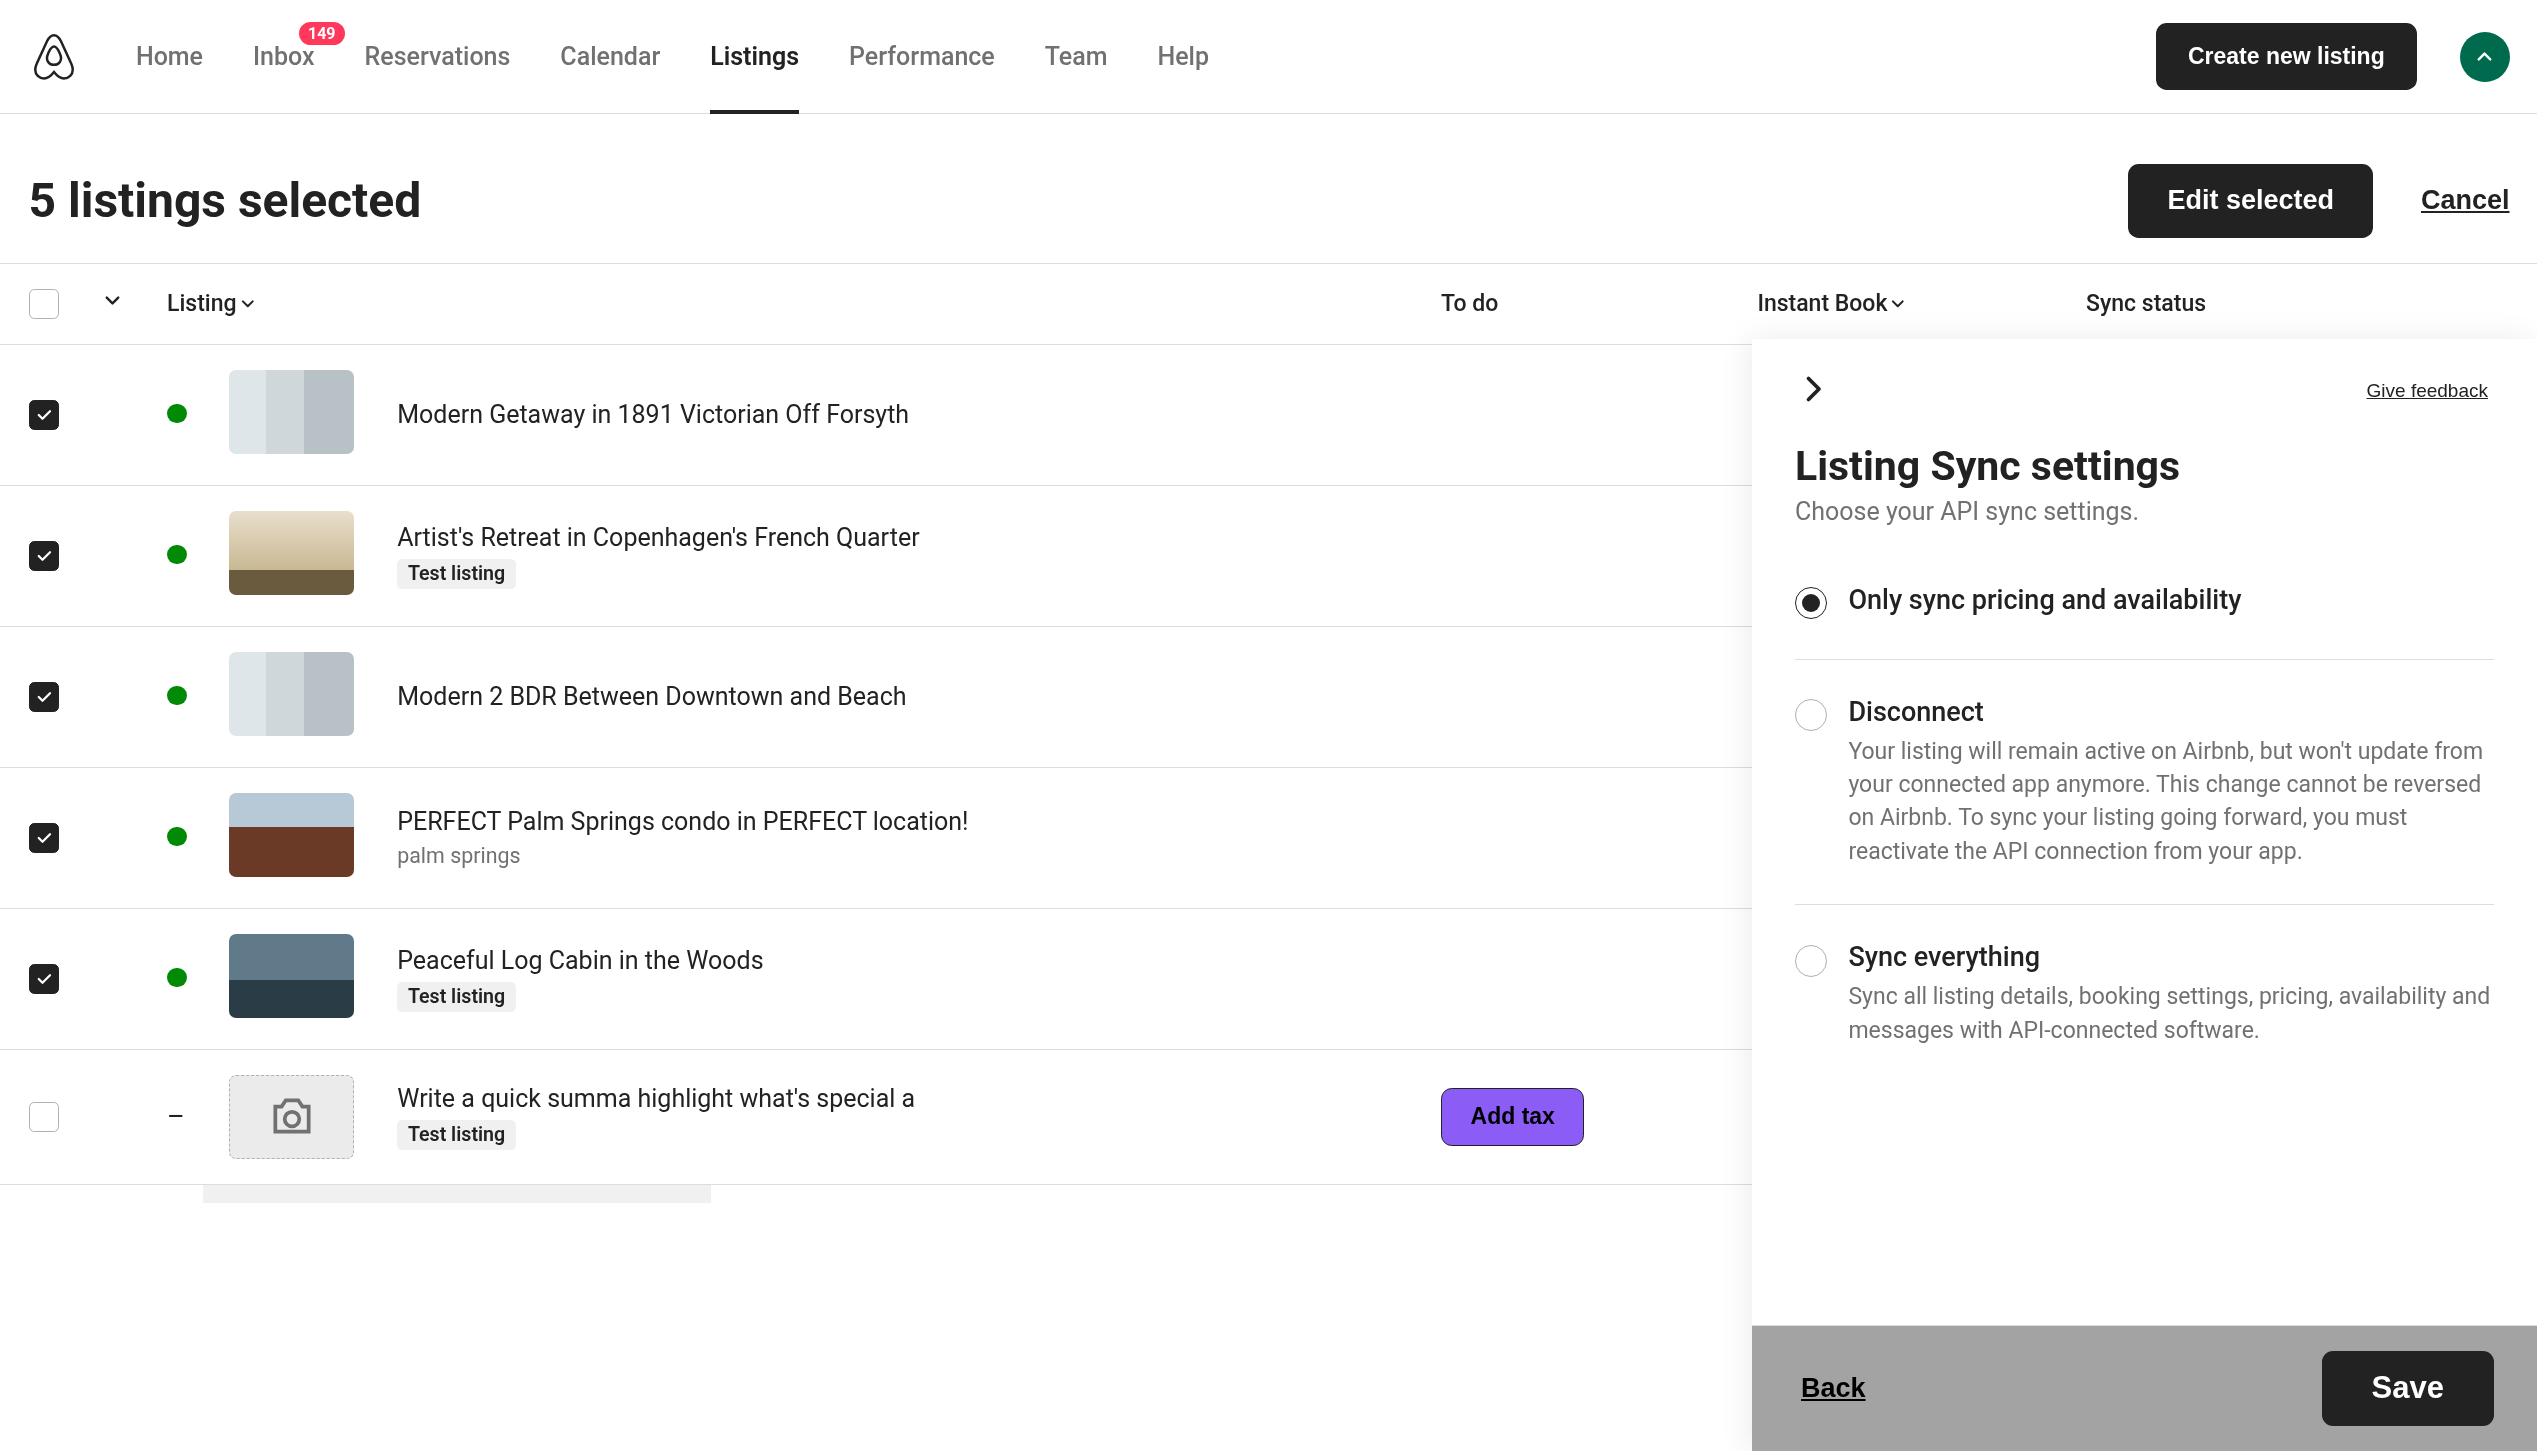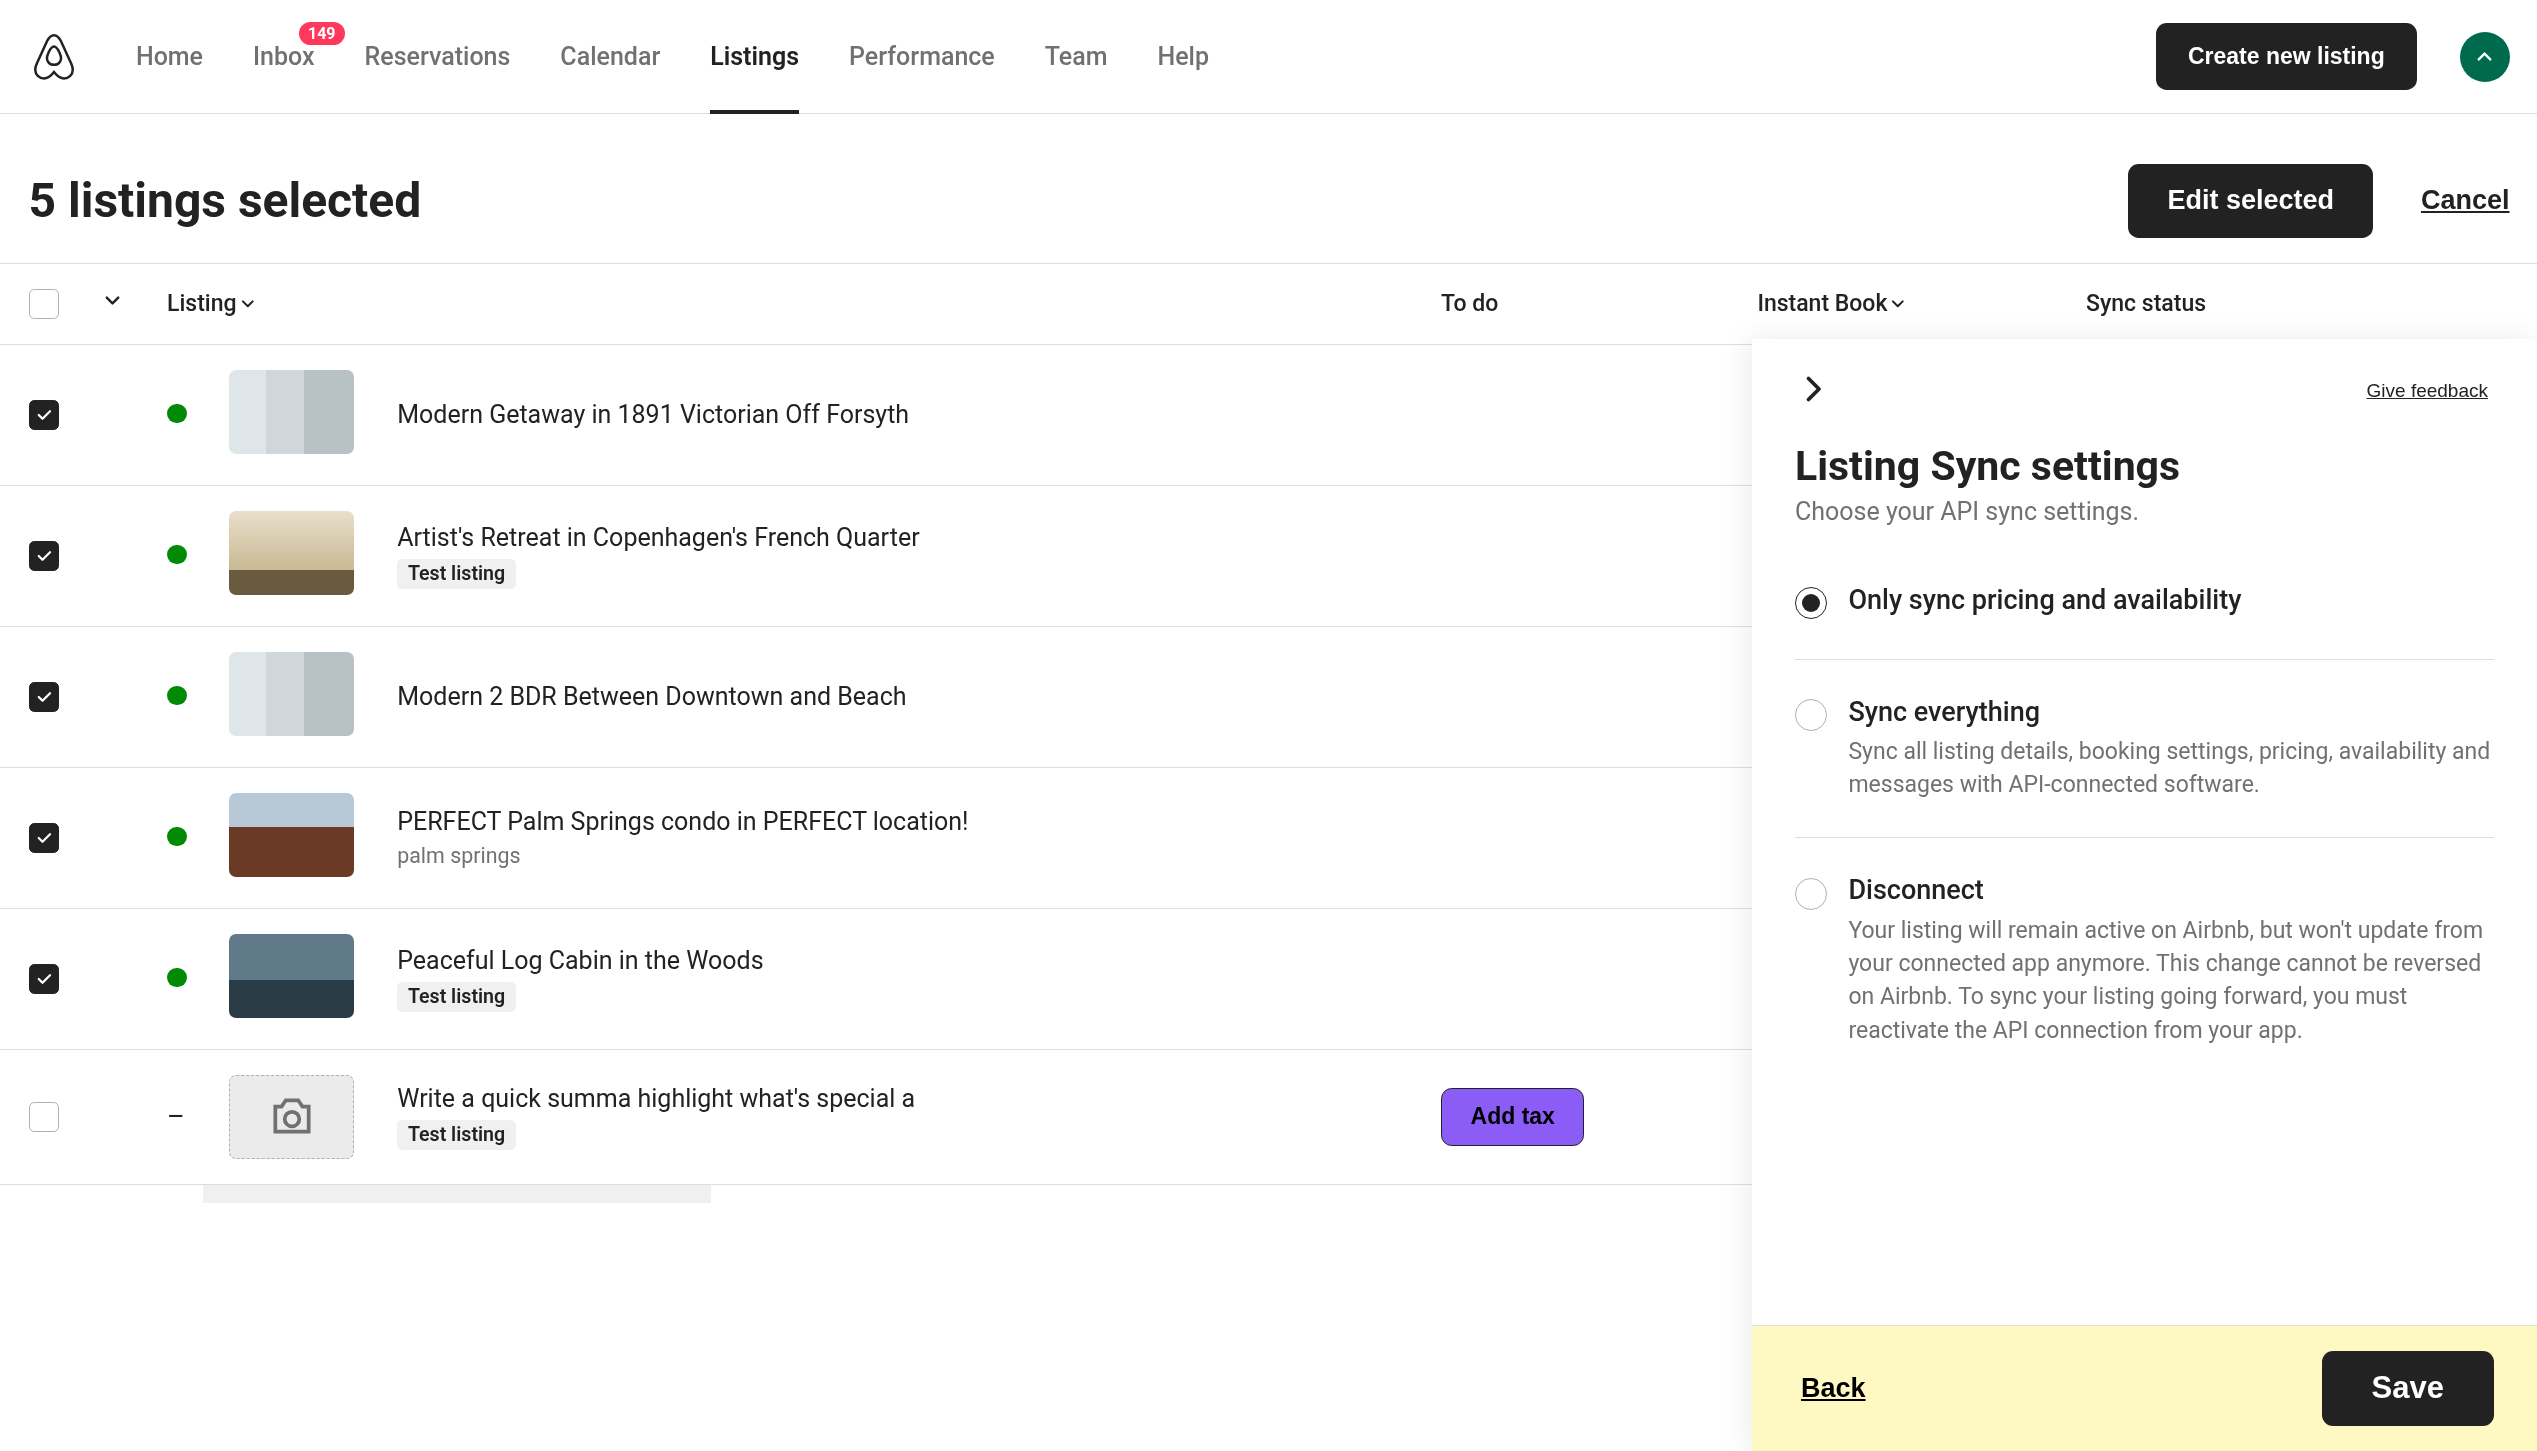--- a/index.html
+++ b/index.html
@@ -312,21 +312,21 @@
     display: none;
   }
   .radio-outer.selected .radio-inner { display:block; }
   .opt-title { font-size: 27px; font-weight: 500; margin-bottom: 7.1px; }
   .opt-desc  { font-size: 23px; color: var(--text-light); line-height: 1.45; }
 
   .panel-footer {
     border-top: 0.9px solid var(--border);
     padding: 25px 43px;
     display:flex; align-items:center; justify-content: space-between;
-    background: #fef9c3;
+    background: #a3a3a3;
   }
   .back-btn {
     background:none; border:none; cursor:pointer;
     font-size: 27px; font-weight: 600;
     text-decoration: underline;
   }
   .save-btn {
     background: var(--text);
     color: #fff;
     border:none;
@@ -621,29 +621,29 @@
           <span class="radio-outer selected">
             <span class="radio-inner"></span>
           </span>
           <div>
             <div class="opt-title">Only sync pricing and availability</div>
           </div>
         </div>
         <div class="radio-option">
           <span class="radio-outer"></span>
           <div>
-            <div class="opt-title">Sync everything</div>
-            <div class="opt-desc">Sync all listing details, booking settings, pricing, availability and messages with API-connected software.</div>
+            <div class="opt-title">Disconnect</div>
+            <div class="opt-desc">Your listing will remain active on Airbnb, but won't update from your connected app anymore. This change cannot be reversed on Airbnb. To sync your listing going forward, you must reactivate the API connection from your app.</div>
           </div>
         </div>
         <div class="radio-option">
           <span class="radio-outer"></span>
           <div>
-            <div class="opt-title">Disconnect</div>
-            <div class="opt-desc">Your listing will remain active on Airbnb, but won't update from your connected app anymore. This change cannot be reversed on Airbnb. To sync your listing going forward, you must reactivate the API connection from your app.</div>
+            <div class="opt-title">Sync everything</div>
+            <div class="opt-desc">Sync all listing details, booking settings, pricing, availability and messages with API-connected software.</div>
           </div>
         </div>
       </div>
   </div>
 
   <div class="panel-footer">
     <button class="back-btn">Back</button>
     <button class="save-btn">Save</button>
   </div>
 </div>

